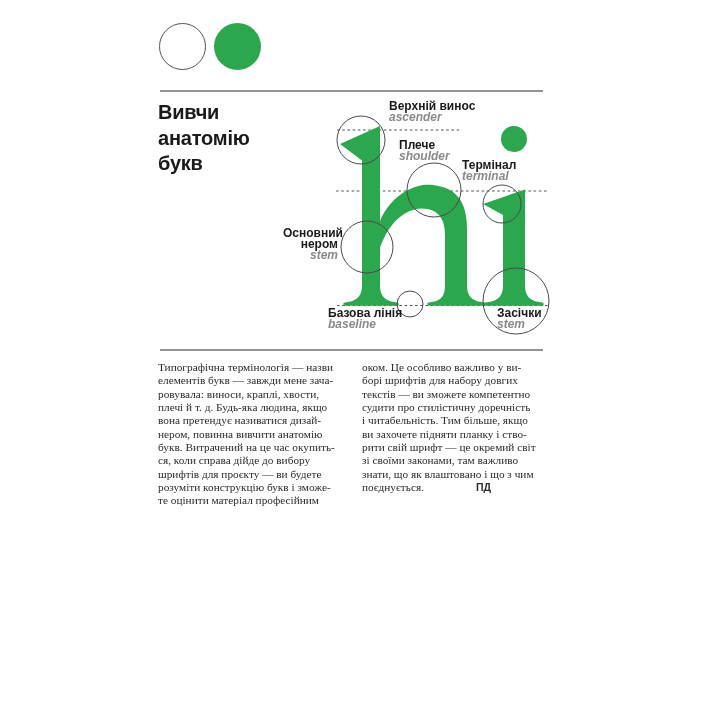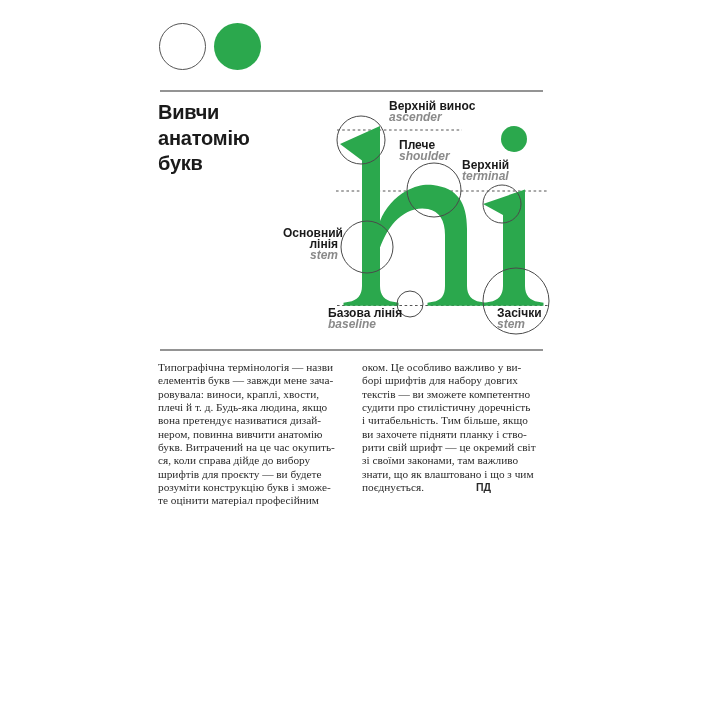--- a/index.html
+++ b/index.html
@@ -86,26 +86,26 @@
 
   <div class="anno anno-ascender">
     <div class="ua">Верхній винос</div>
     <div class="en">ascender</div>
   </div>
   <div class="anno anno-shoulder c">
     <div class="ua">Плече</div>
     <div class="en">shoulder</div>
   </div>
   <div class="anno anno-terminal c">
-    <div class="ua">Верхній</div>
+    <div class="ua">Термінал</div>
     <div class="en">terminal</div>
   </div>
   <div class="anno anno-stem r">
     <div class="ua">Основний</div>
-    <div class="ua">лінія</div>
+    <div class="ua">нером</div>
     <div class="en">stem</div>
   </div>
   <div class="anno anno-baseline c">
     <div class="ua">Базова лінія</div>
     <div class="en">baseline</div>
   </div>
   <div class="anno anno-serif c">
     <div class="ua">Засічки</div>
     <div class="en">stem</div>
   </div>

